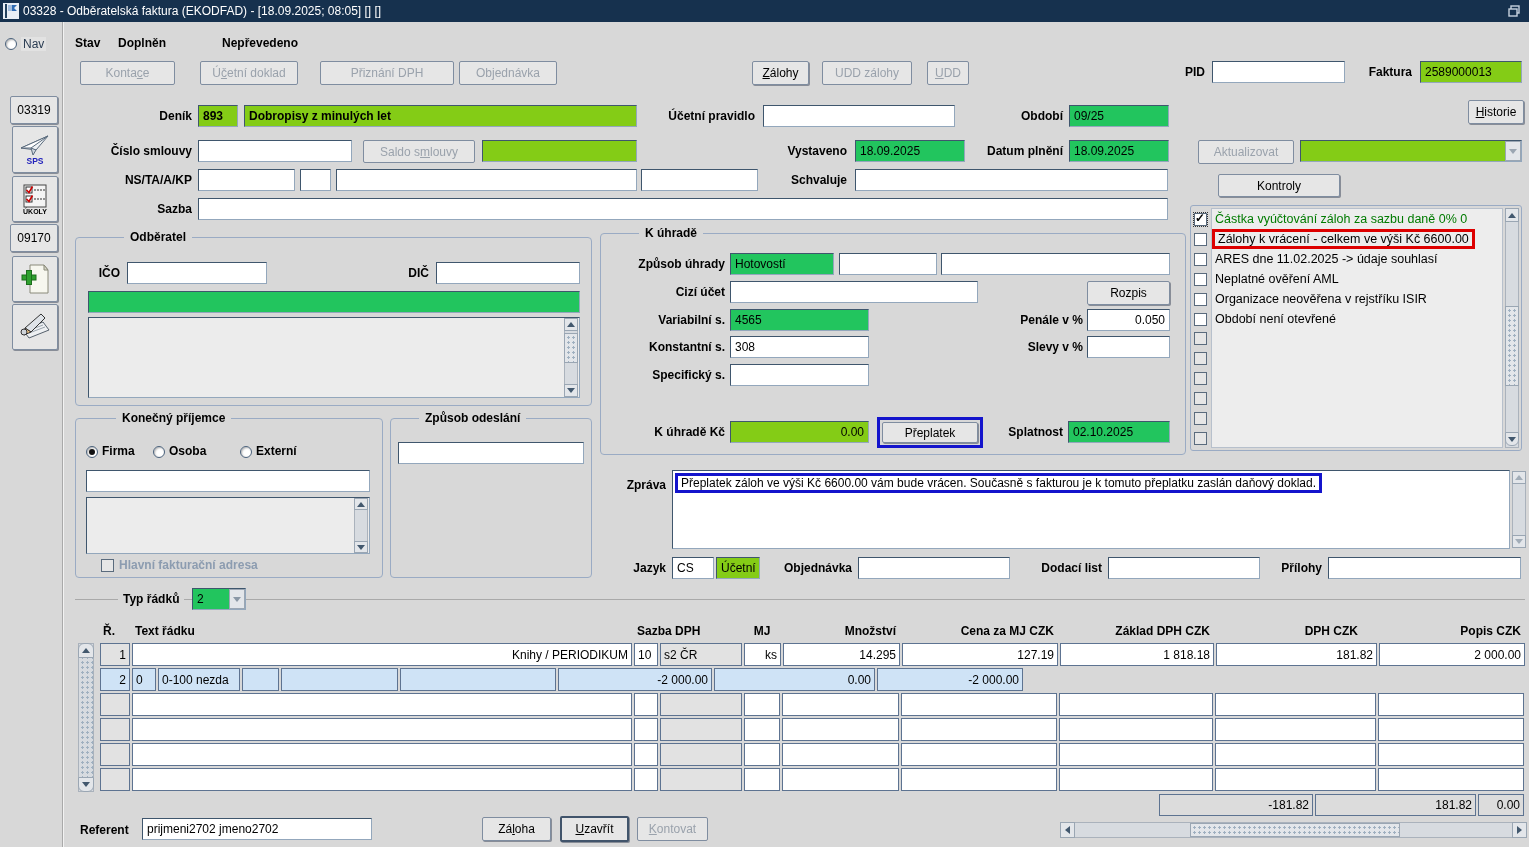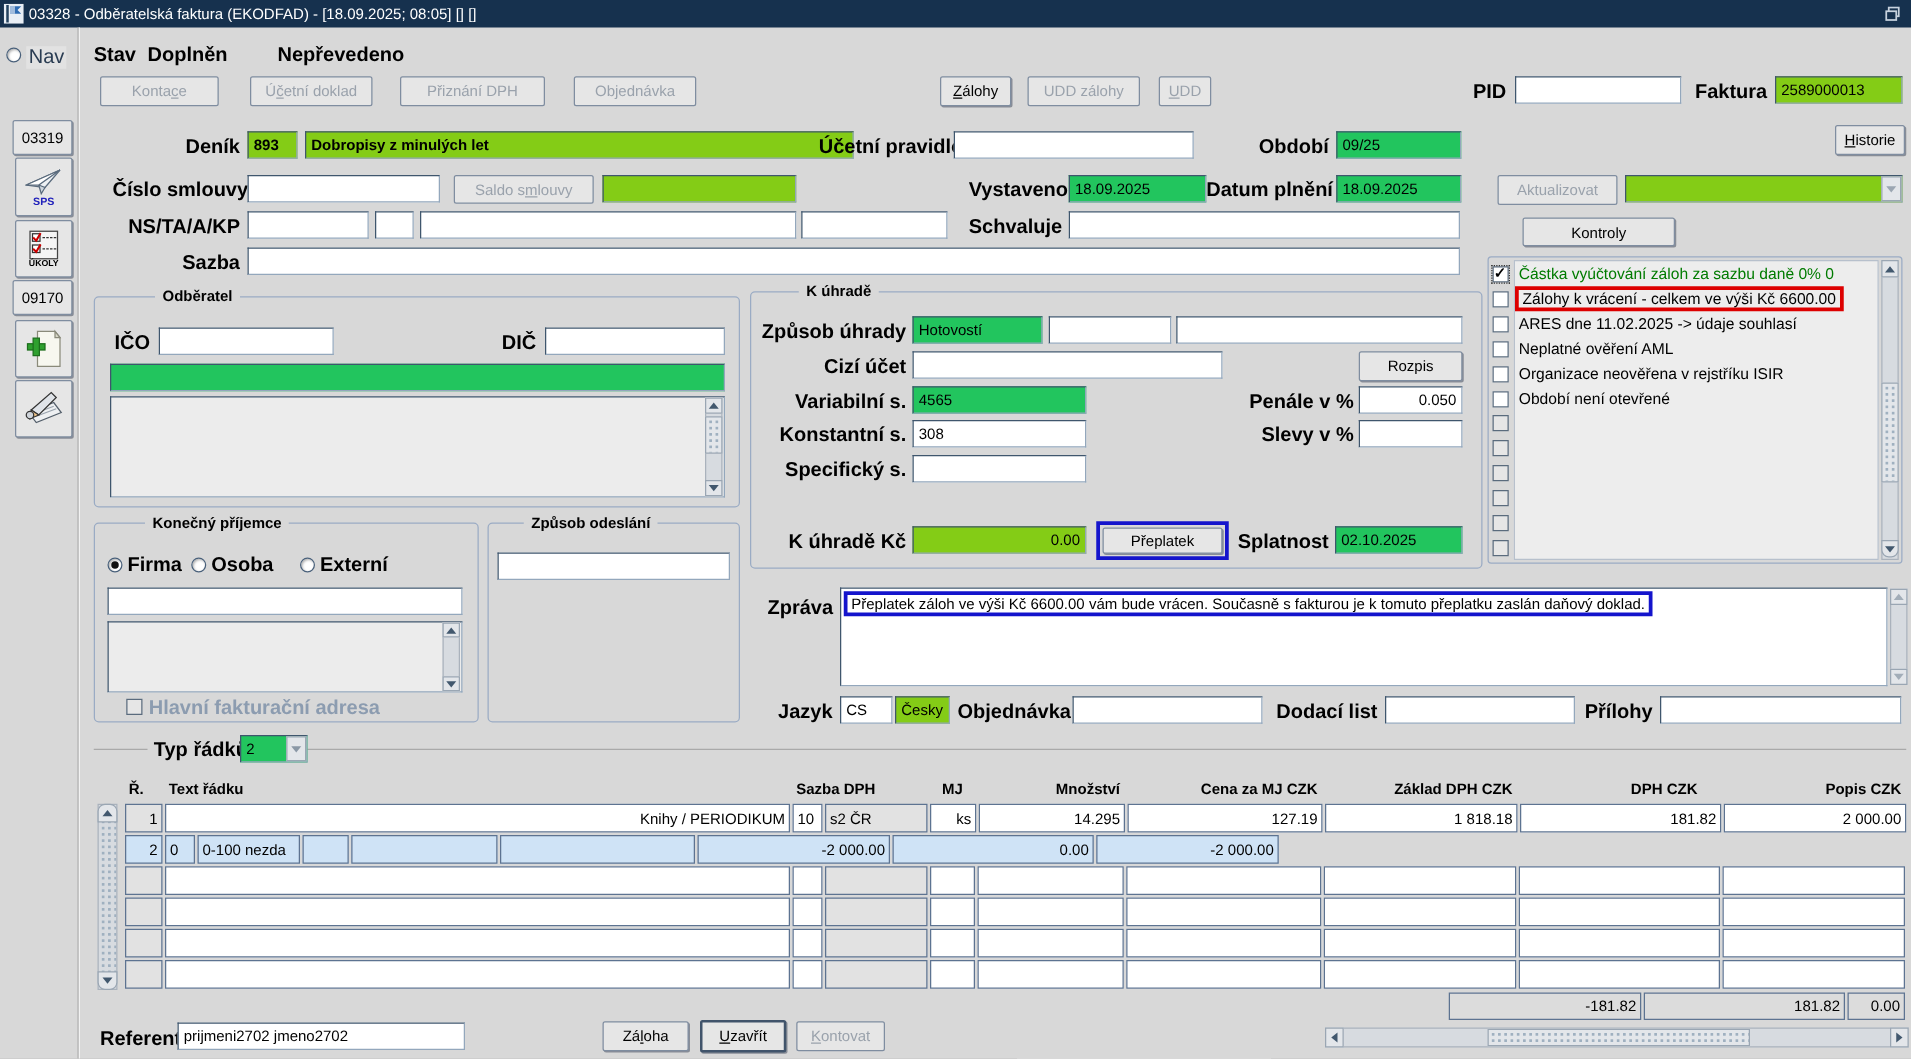--- a/index.html
+++ b/index.html
@@ -2,21 +2,21 @@
 <html><head>
 <meta charset="utf-8">
 <style>
   html,body{margin:0;padding:0;background:#bfbfbf;}
   #app{position:relative;width:1529px;height:847px;background:#d8d8d8;overflow:hidden;
        font-family:"Liberation Sans",sans-serif;font-size:12px;color:#000;}
   
   .titlebar{position:absolute;left:0;top:0;width:1529px;height:22px;background:#16314e;
             display:flex;align-items:center;color:#fff;font-size:12px;gap:4px;padding-left:3px;box-sizing:border-box;}
   
-  .lbl{position:absolute;font-weight:bold;white-space:nowrap;font-size:16px;}
+  .lbl{position:absolute;font-weight:bold;white-space:nowrap;font-size:12px;}
   .lbl.r{text-align:right;}
   
   .fld{position:absolute;box-sizing:border-box;background:#fff;
        border-top:1px solid #3f566d;border-left:1px solid #3f566d;
        border-bottom:1px solid #93a7bc;border-right:1px solid #93a7bc;
        font-size:12px;display:flex;align-items:center;padding:0 4px;white-space:nowrap;overflow:hidden;}
   .fld.pink{background:#22c55e;}
   .fld.ro{background:#84cc16;}
   .fld.area{background:#ececec;align-items:flex-start;}
   .fld.num{justify-content:flex-end;}
@@ -151,21 +151,21 @@
   <div class="btn dis" style="left:80px;top:61px;width:95px;height:24px">
     <span>Konta</span>
       <span class="u">c</span>
       <span>e</span>
   </div>
   <div class="btn dis" style="left:200px;top:61px;width:98px;height:24px">
     <span>Ú</span>
       <span class="u">č</span>
       <span>etní doklad</span>
   </div>
-  <div class="btn dis" style="left:320px;top:61px;width:116px;height:24px">
+  <div class="btn dis" style="left:320px;top:61px;width:134px;height:24px">
     <span>Přiznání DPH</span>
   </div>
   <div class="btn dis" style="left:459px;top:61px;width:98px;height:24px">
     <span>Objednávka</span>
   </div>
   <div class="btn" style="left:752px;top:61px;width:57px;height:24px">
     <span class="u">Z</span>
       <span>álohy</span>
   </div>
   <div class="btn dis" style="left:822px;top:61px;width:90px;height:24px">
@@ -175,21 +175,21 @@
     <span class="u">U</span>
       <span>DD</span>
   </div>
   <span class="lbl r" style="left:1163px;top:65px;width:42px">PID</span>
   <div class="fld" style="left:1212px;top:61px;width:133px;height:22px"></div>
   <span class="lbl r" style="left:1356px;top:65px;width:56px">Faktura</span>
   <div class="fld ro" style="left:1420px;top:61px;width:102px;height:22px">2589000013</div>
 
   <span class="lbl r" style="left:130px;top:109px;width:62px">Deník</span>
   <div class="fld ro b" style="left:198px;top:105px;width:40px;height:22px">893</div>
-  <div class="fld ro b" style="left:244px;top:105px;width:439px;height:22px">Dobropisy z minulých let</div>
+  <div class="fld ro b" style="left:244px;top:105px;width:393px;height:22px">Dobropisy z minulých let</div>
   <span class="lbl r" style="left:655px;top:109px;width:100px">Účetní pravidlo</span>
   <div class="fld" style="left:763px;top:105px;width:192px;height:22px"></div>
   <span class="lbl r" style="left:995px;top:109px;width:68px">Období</span>
   <div class="fld pink" style="left:1069px;top:105px;width:100px;height:22px">09/25</div>
   <div class="btn" style="left:1468px;top:100px;width:56px;height:24px">
     <span class="u">H</span>
       <span>istorie</span>
   </div>
 
   <span class="lbl r" style="left:90px;top:144px;width:102px">Číslo smlouvy</span>
@@ -358,21 +358,21 @@
   <div class="sb" style="left:1512px;top:471px;width:14px;height:77px"></div>
   <div class="sbtn" style="left:1512px;top:471px;width:14px;height:13px">
       <span class="tu" style="opacity:.4"></span>
     </div>
   <div class="sbtn" style="left:1512px;top:535px;width:14px;height:13px">
       <span class="td" style="opacity:.4"></span>
     </div>
 
   <span class="lbl r" style="left:618px;top:561px;width:48px">Jazyk</span>
   <div class="fld" style="left:672px;top:557px;width:42px;height:22px">CS</div>
-  <div class="fld ro" style="left:716px;top:557px;width:44px;height:22px">Česky</div>
+  <div class="fld ro" style="left:716px;top:557px;width:44px;height:22px">Účetní</div>
   <span class="lbl r" style="left:766px;top:561px;width:86px">Objednávka</span>
   <div class="fld" style="left:858px;top:557px;width:152px;height:22px"></div>
   <span class="lbl r" style="left:1020px;top:561px;width:82px">Dodací list</span>
   <div class="fld" style="left:1108px;top:557px;width:152px;height:22px"></div>
   <span class="lbl r" style="left:1262px;top:561px;width:60px">Přílohy</span>
   <div class="fld" style="left:1328px;top:557px;width:193px;height:22px"></div>
 
   <div class="sep" style="left:75px;top:599px;width:1450px"></div>
   <span class="lbl" style="left:118px;top:592px;background:#d8d8d8;padding:0 5px">Typ řádků</span>
   <div class="fld pink" style="left:192px;top:588px;width:54px;height:22px">2</div>

